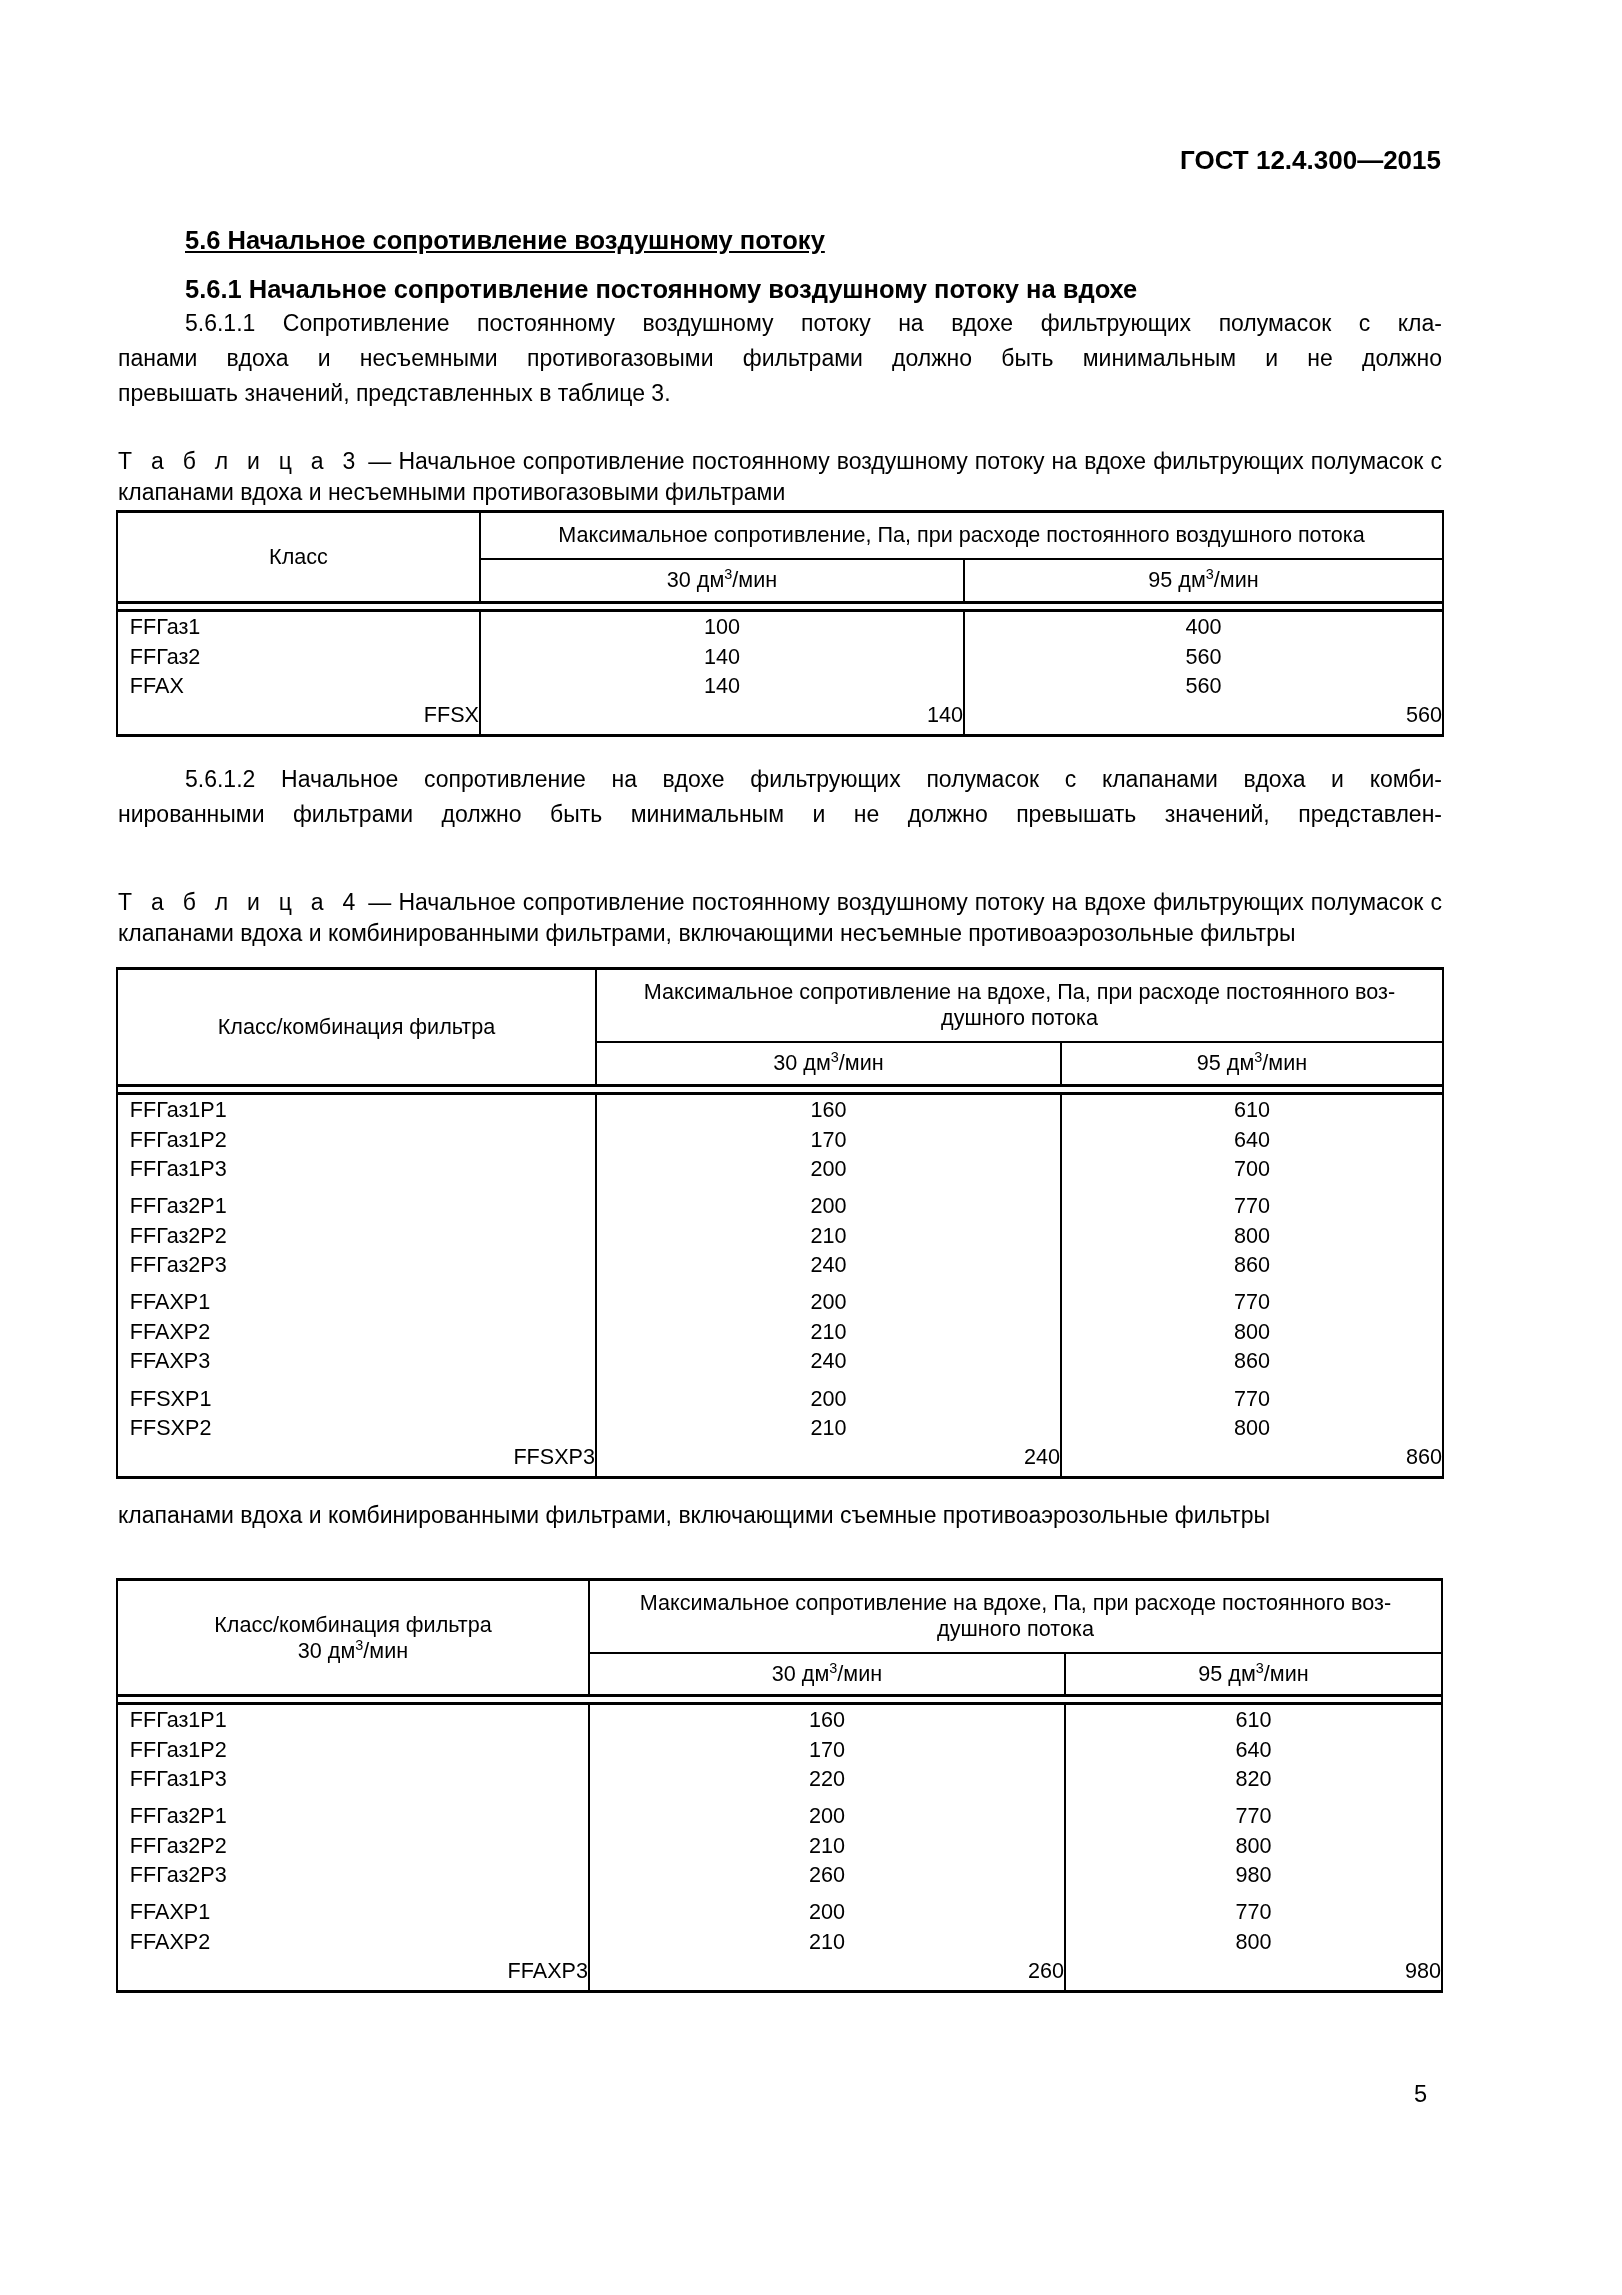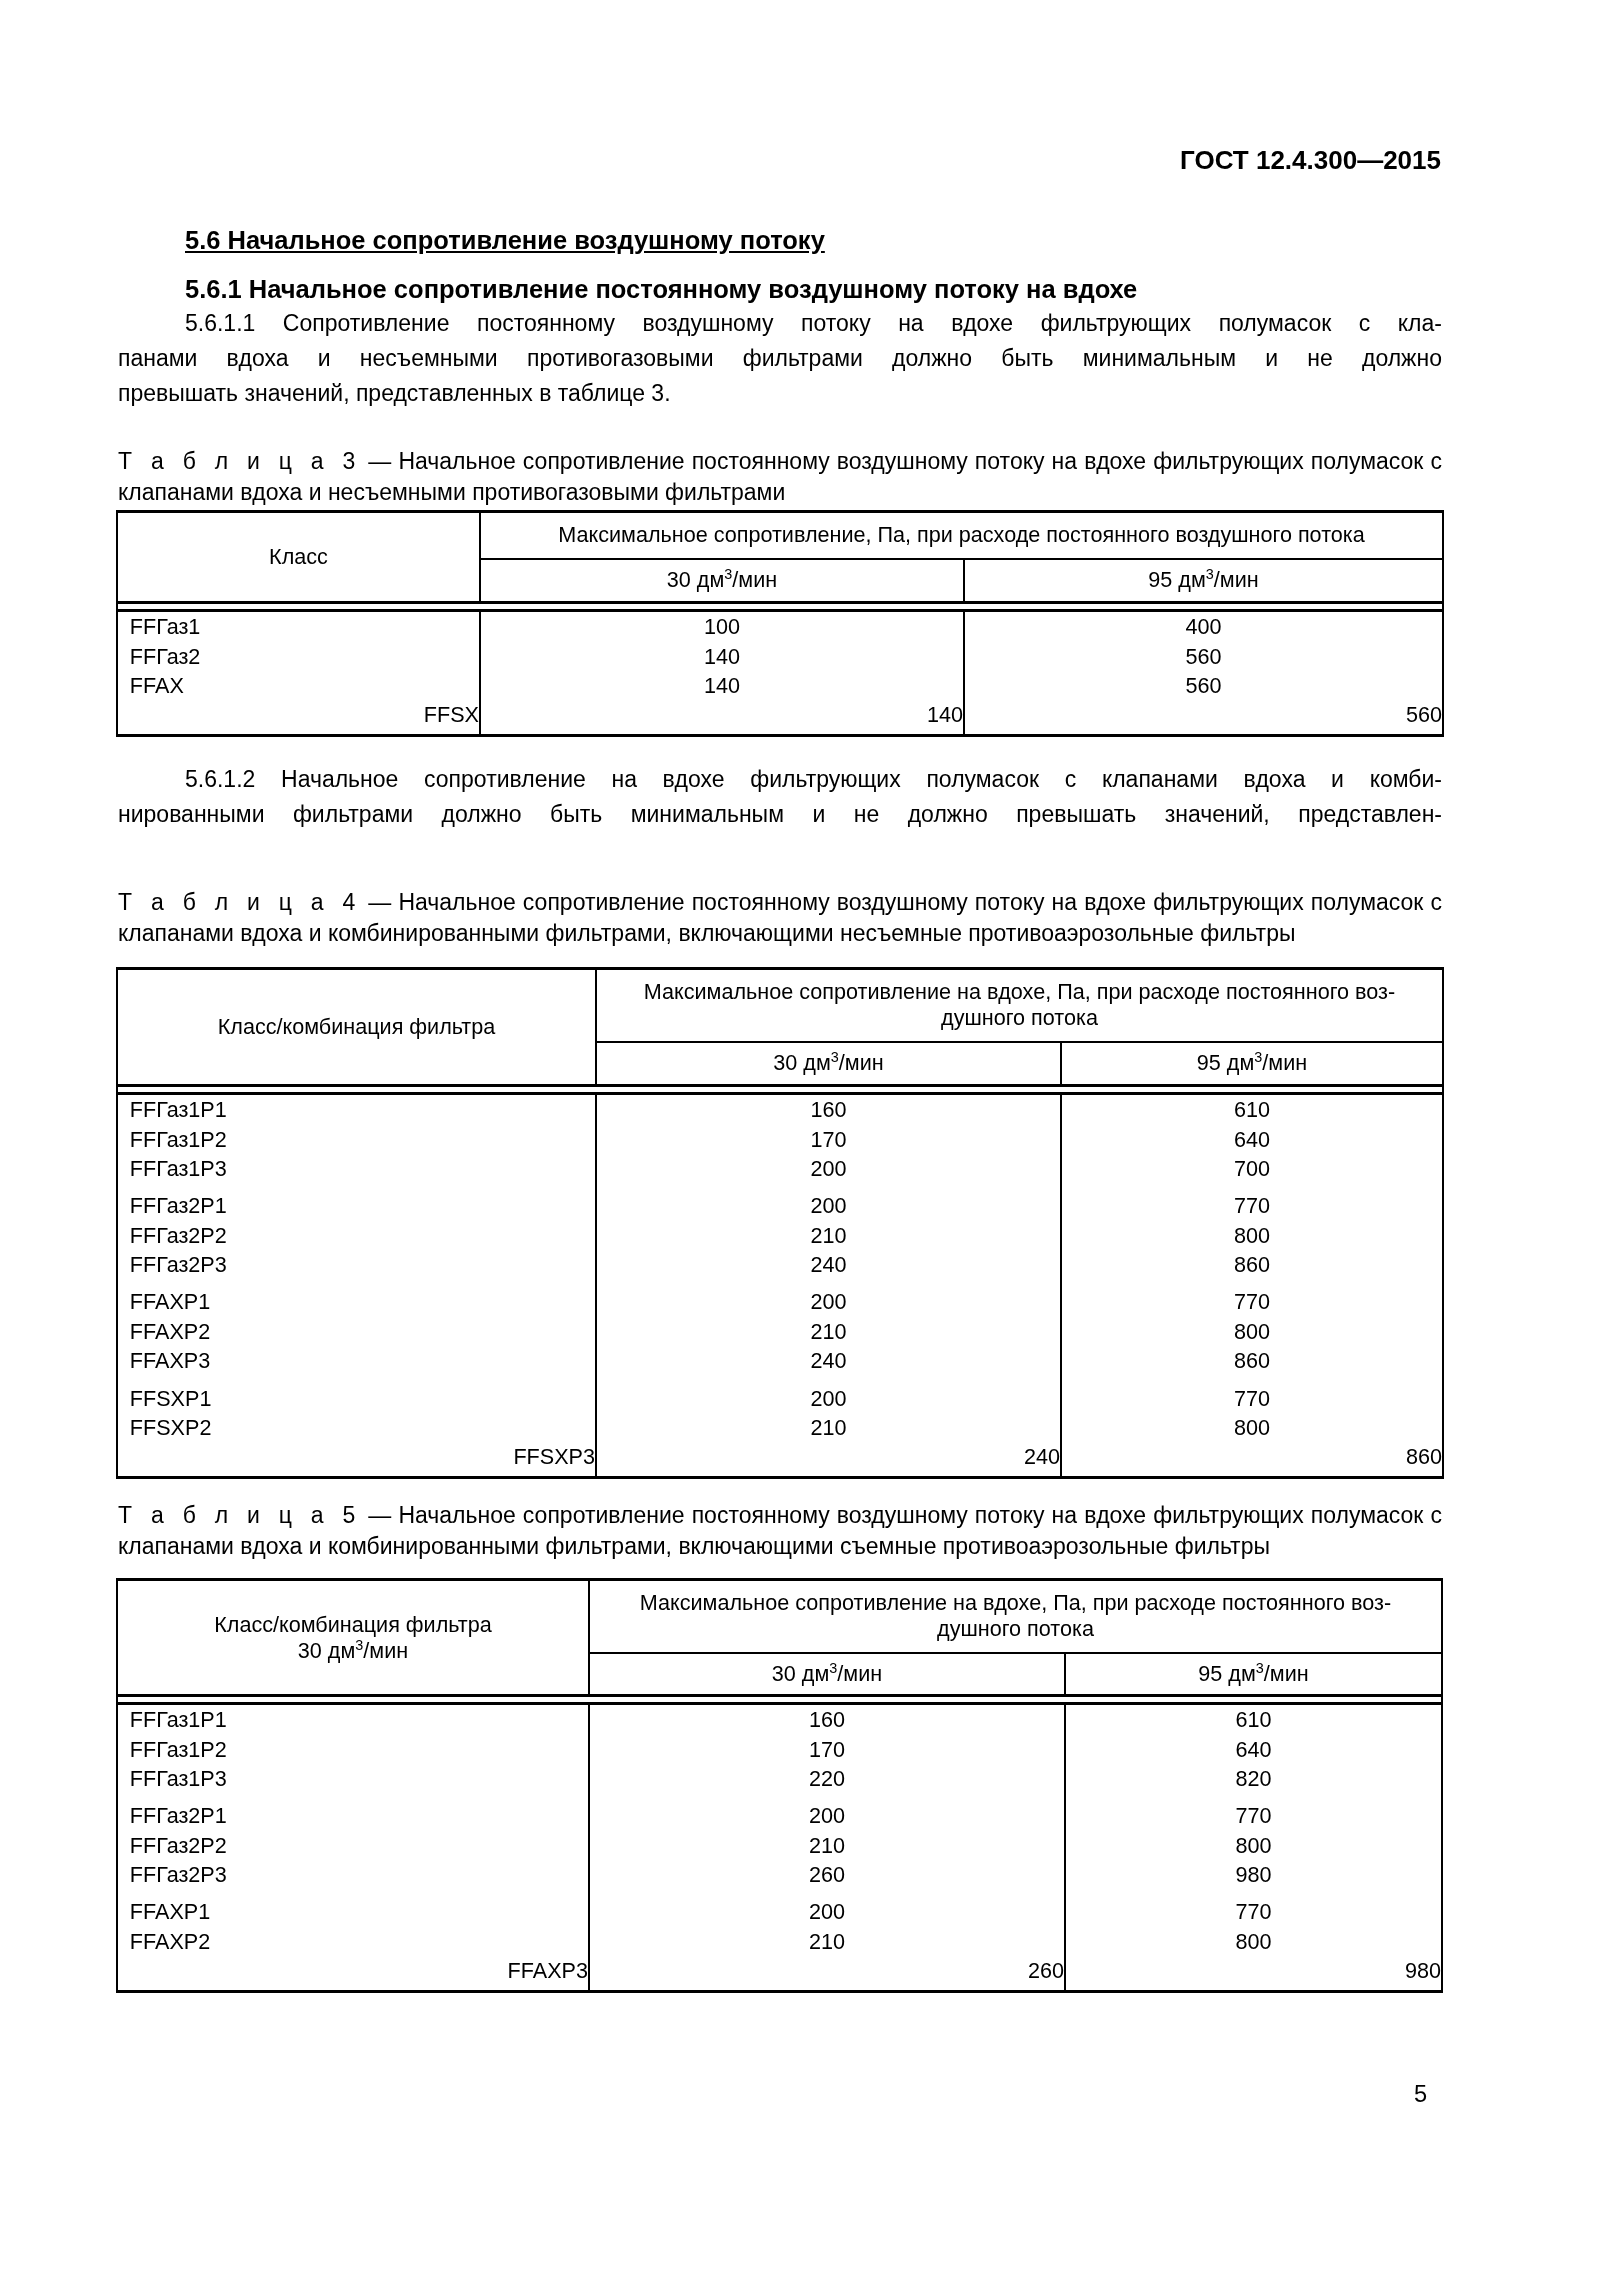--- a/index.html
+++ b/index.html
@@ -184,21 +184,20 @@
       </tr>
     <tr class="lastrow">
         <td class="name">FFSXP3</td>
         <td class="num">240</td>
         <td class="num">860</td>
       </tr>
   </tbody>
 </table>
 
 <div class="abs caption" style="top:1500px;">
-  <span class="line"><span class="spaced">Т а б л и ц а  5</span><span> — Начальное сопротивление постоянному воздушному потоку на вдохе фильтрующих полумасок с</span></span>
   <span class="line last">клапанами вдоха и комбинированными фильтрами, включающими съемные противоаэрозольные фильтры</span>
 </div>
 
 <table class="gost" style="top:1578px;">
   <colgroup>
       <col style="width:472px">
       <col style="width:476px">
       <col style="width:377px">
     </colgroup>
   <thead>

